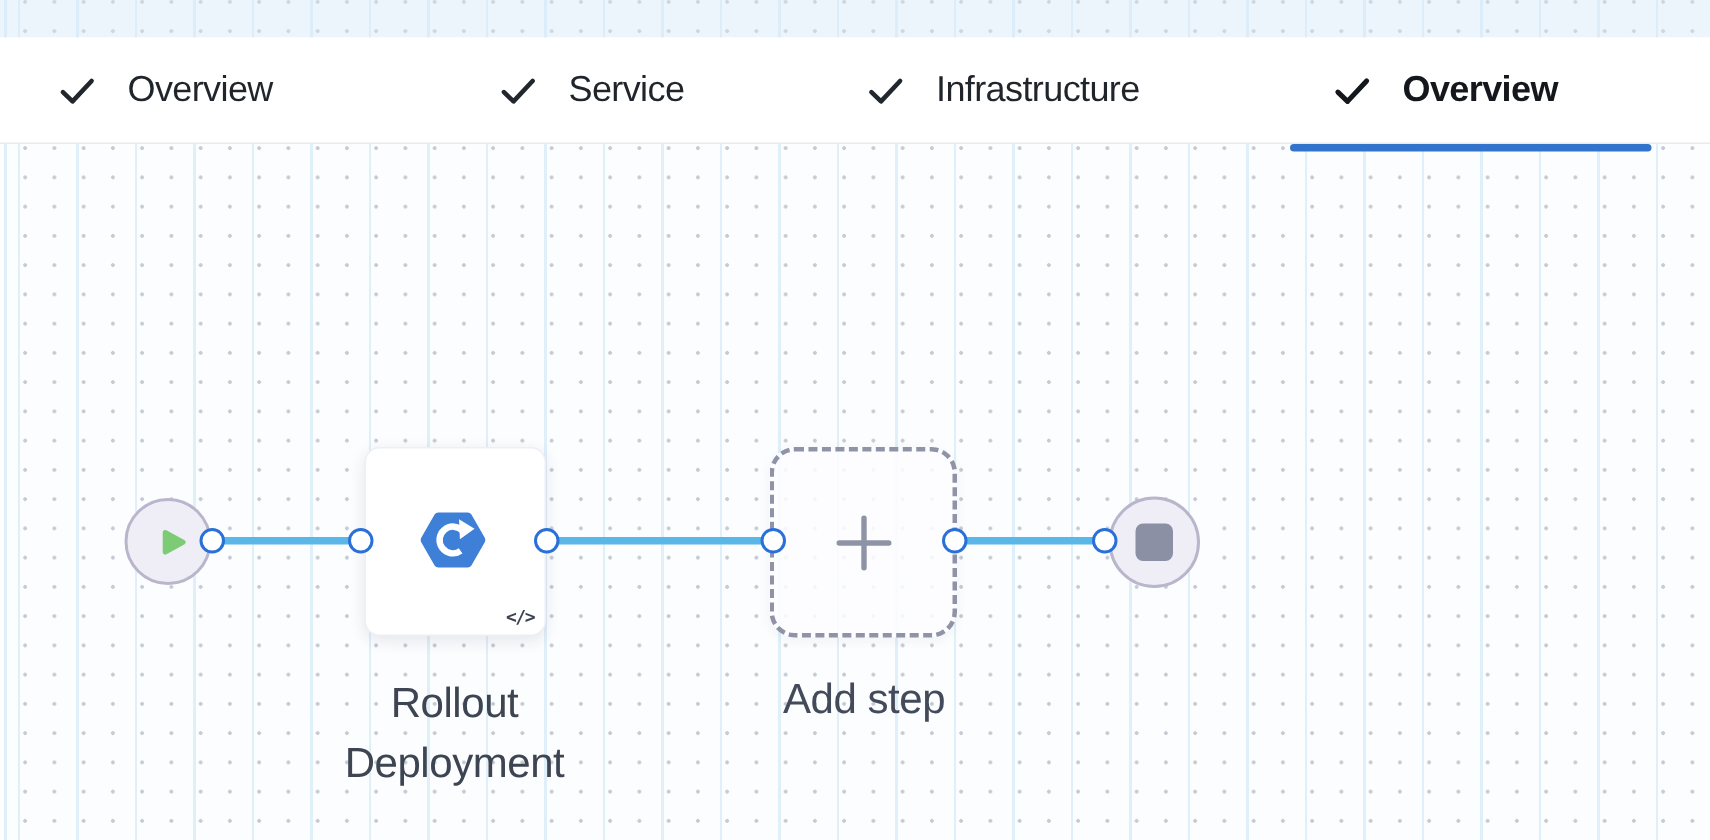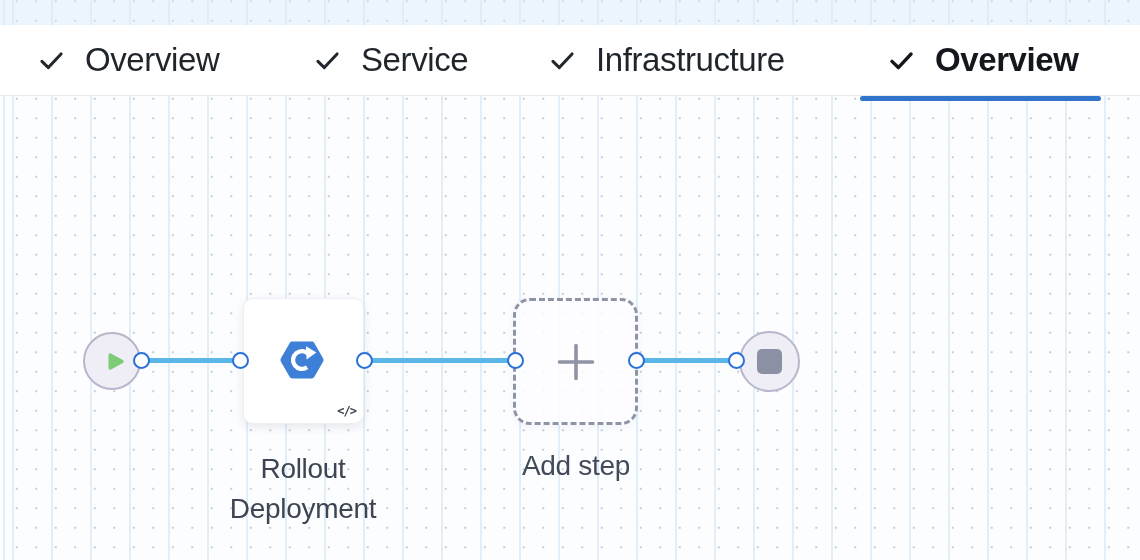--- a/index.html
+++ b/index.html
@@ -28,21 +28,21 @@
     background:#ffffff;
     border-bottom:1px solid #e8eaee;
   }
   .tab {
     position:absolute; top:0; height:70px;
     display:flex; align-items:center; gap:20px;
     cursor:pointer; white-space:nowrap;
   }
   .tab .check { width:27px; height:27px; flex:0 0 auto; }
   .tab .tlabel {
-    font-size:33px; letter-spacing:-0.4px;
+    font-size:24px; letter-spacing:-0.4px;
     color:#1f252b; font-weight:500;
   }
   .tab.active .tlabel { font-weight:700; color:#14181d; }
   .tab-underline {
     position:absolute; left:860px; top:71px; width:241px; height:5px;
     background:#3273cb; border-radius:3px;
   }
 
   
   .cline {
@@ -106,28 +106,28 @@
 
   <div class="tabbar">
 
     <div class="tab" style="left:38px">
       <svg class="check" viewBox="0 0 24 24">
         <path d="M3.5 12.8 L9.2 18.3 L20.5 6.2" fill="none" stroke="#22272e" stroke-width="2.7" stroke-linecap="round" stroke-linejoin="round"></path>
       </svg>
       <span class="tlabel">Overview</span>
     </div>
 
-    <div class="tab" style="left:314px">
+    <div class="tab" style="left:332px">
       <svg class="check" viewBox="0 0 24 24">
         <path d="M3.5 12.8 L9.2 18.3 L20.5 6.2" fill="none" stroke="#22272e" stroke-width="2.7" stroke-linecap="round" stroke-linejoin="round"></path>
       </svg>
       <span class="tlabel">Service</span>
     </div>
 
-    <div class="tab" style="left:549px">
+    <div class="tab" style="left:577px">
       <svg class="check" viewBox="0 0 24 24">
         <path d="M3.5 12.8 L9.2 18.3 L20.5 6.2" fill="none" stroke="#22272e" stroke-width="2.7" stroke-linecap="round" stroke-linejoin="round"></path>
       </svg>
       <span class="tlabel">Infrastructure</span>
     </div>
 
     <div class="tab active" style="left:888px">
       <svg class="check" viewBox="0 0 24 24">
         <path d="M3.5 12.8 L9.2 18.3 L20.5 6.2" fill="none" stroke="#14181d" stroke-width="3" stroke-linecap="round" stroke-linejoin="round"></path>
       </svg>

